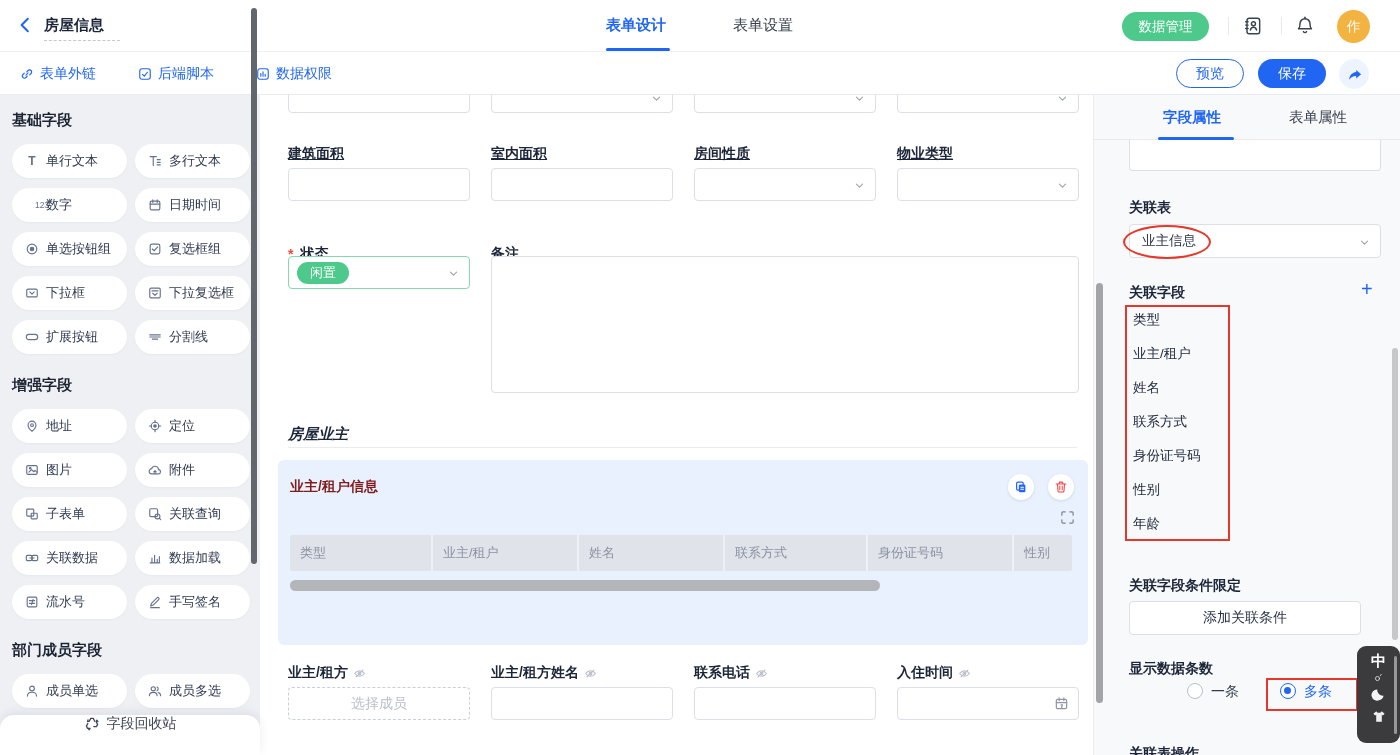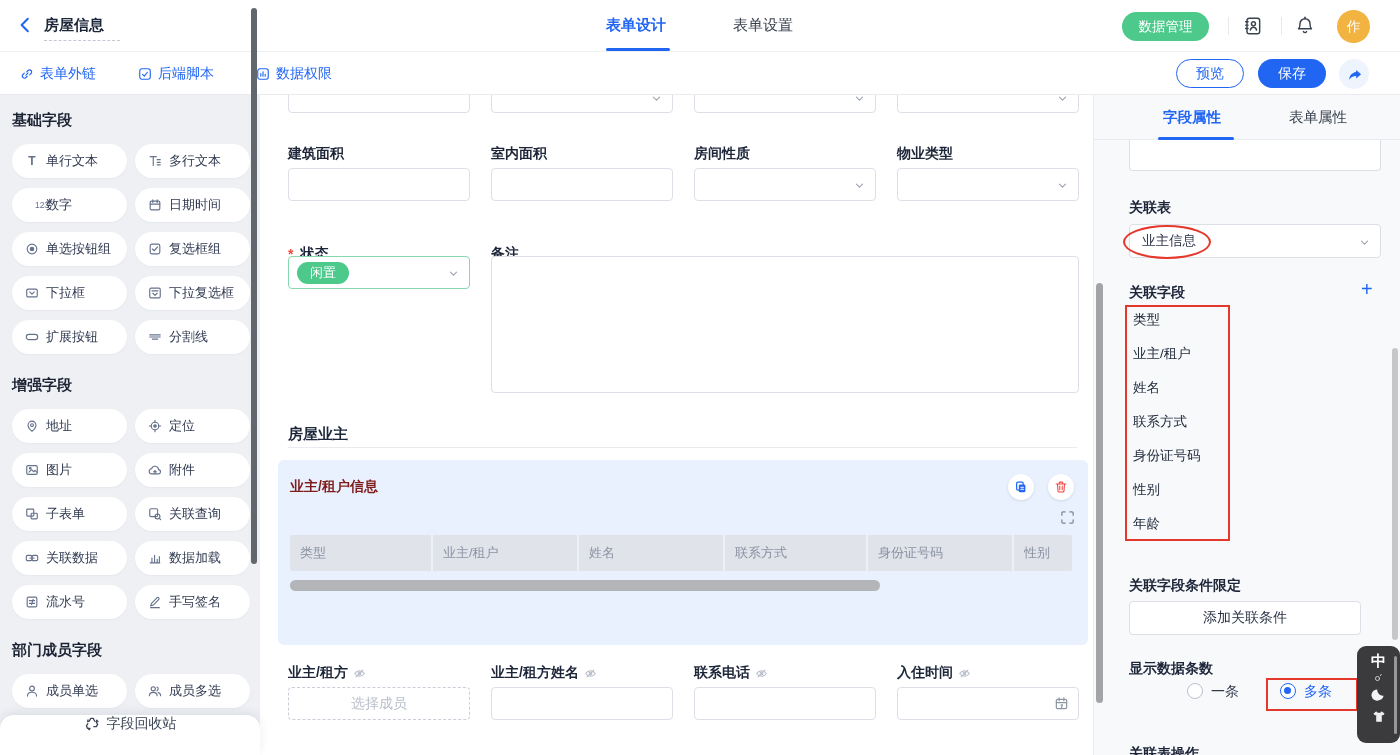--- a/index.html
+++ b/index.html
@@ -41,21 +41,21 @@
   
   .canvas{position:absolute;left:260px;top:95px;width:833px;height:660px;background:#fff;overflow:hidden;}
   .cgrid{position:absolute;left:28px;width:791px;display:grid;grid-template-columns:182px 182px 182px 182px;column-gap:21px;}
   .fld-label{font-size:14px;font-weight:600;color:#1d2639;display:flex;align-items:center;gap:5px;height:20px;}
   .req::before{content:"*";color:#f04a3c;margin-right:2px;font-weight:600;}
   .inp{height:33px;background:#fff;border:1px solid #dcdfe6;border-radius:4px;position:relative;}
   .inp.sel .chev{position:absolute;right:10px;top:11px;color:#9aa1ad;}
   .partial .inp{height:44px;border-radius:4px;}
   .partial .chev{position:absolute;right:10px;bottom:8px;top:auto;color:#9aa1ad;}
   .remark-area{grid-column:2 / span 3;height:137px;background:#fff;border:1px solid #dcdfe6;border-radius:4px;}
-  .sec-title{position:absolute;left:28px;top:330px;font-size:15px;font-weight:700;color:#1c2639;}
+  .sec-title{position:absolute;left:28px;top:330px;font-size:15px;font-weight:700;color:#1c2639;font-style:italic;}
   .sec-divider{position:absolute;left:28px;top:352px;width:789px;border-top:1px solid #e9ebef;}
   .status-sel{border-color:#86d8af;}
   .tag-green{position:absolute;left:8px;top:5px;height:22px;padding:0 13px;border-radius:12px;background:#4ec98c;color:#fff;font-size:13px;display:flex;align-items:center;}
   .member-box{height:33px;border:1px dashed #c9ced8;border-radius:4px;display:flex;align-items:center;justify-content:center;color:#b9bfca;font-size:14px;background:#fff;cursor:pointer;}
   .date-icon{position:absolute;right:9px;top:8px;color:#8f97a6;}
 
   
   .subtable{position:absolute;left:18px;top:365px;width:810px;height:185px;background:#e8f1fd;border-radius:6px;}
   .st-title{position:absolute;left:12px;top:18px;font-size:14px;font-weight:700;color:#7f1d1d;}
   .st-iconbtn{position:absolute;top:14px;width:26px;height:26px;border-radius:50%;background:#fff;display:flex;align-items:center;justify-content:center;cursor:pointer;box-shadow:0 1px 3px rgba(30,40,70,.12);}
@@ -411,21 +411,21 @@
       </div>
     <div class="inp">
         <span class="chev">
           <svg class="isvg" width="11" height="11" viewBox="0 0 16 16">
             <path d="M3.5 6l4.5 4.5L12.5 6"></path>
           </svg>
         </span>
       </div>
   </div>
 
-  <div class="cgrid" style="top:49px;">
+  <div class="cgrid" style="top:49px;text-decoration:underline;">
     <div class="fld-label">建筑面积</div>
     <div class="fld-label">室内面积</div>
     <div class="fld-label">房间性质</div>
     <div class="fld-label">物业类型</div>
   </div>
   <div class="cgrid" style="top:73px;">
     <div class="inp"></div>
     <div class="inp"></div>
     <div class="inp sel">
         <span class="chev">

